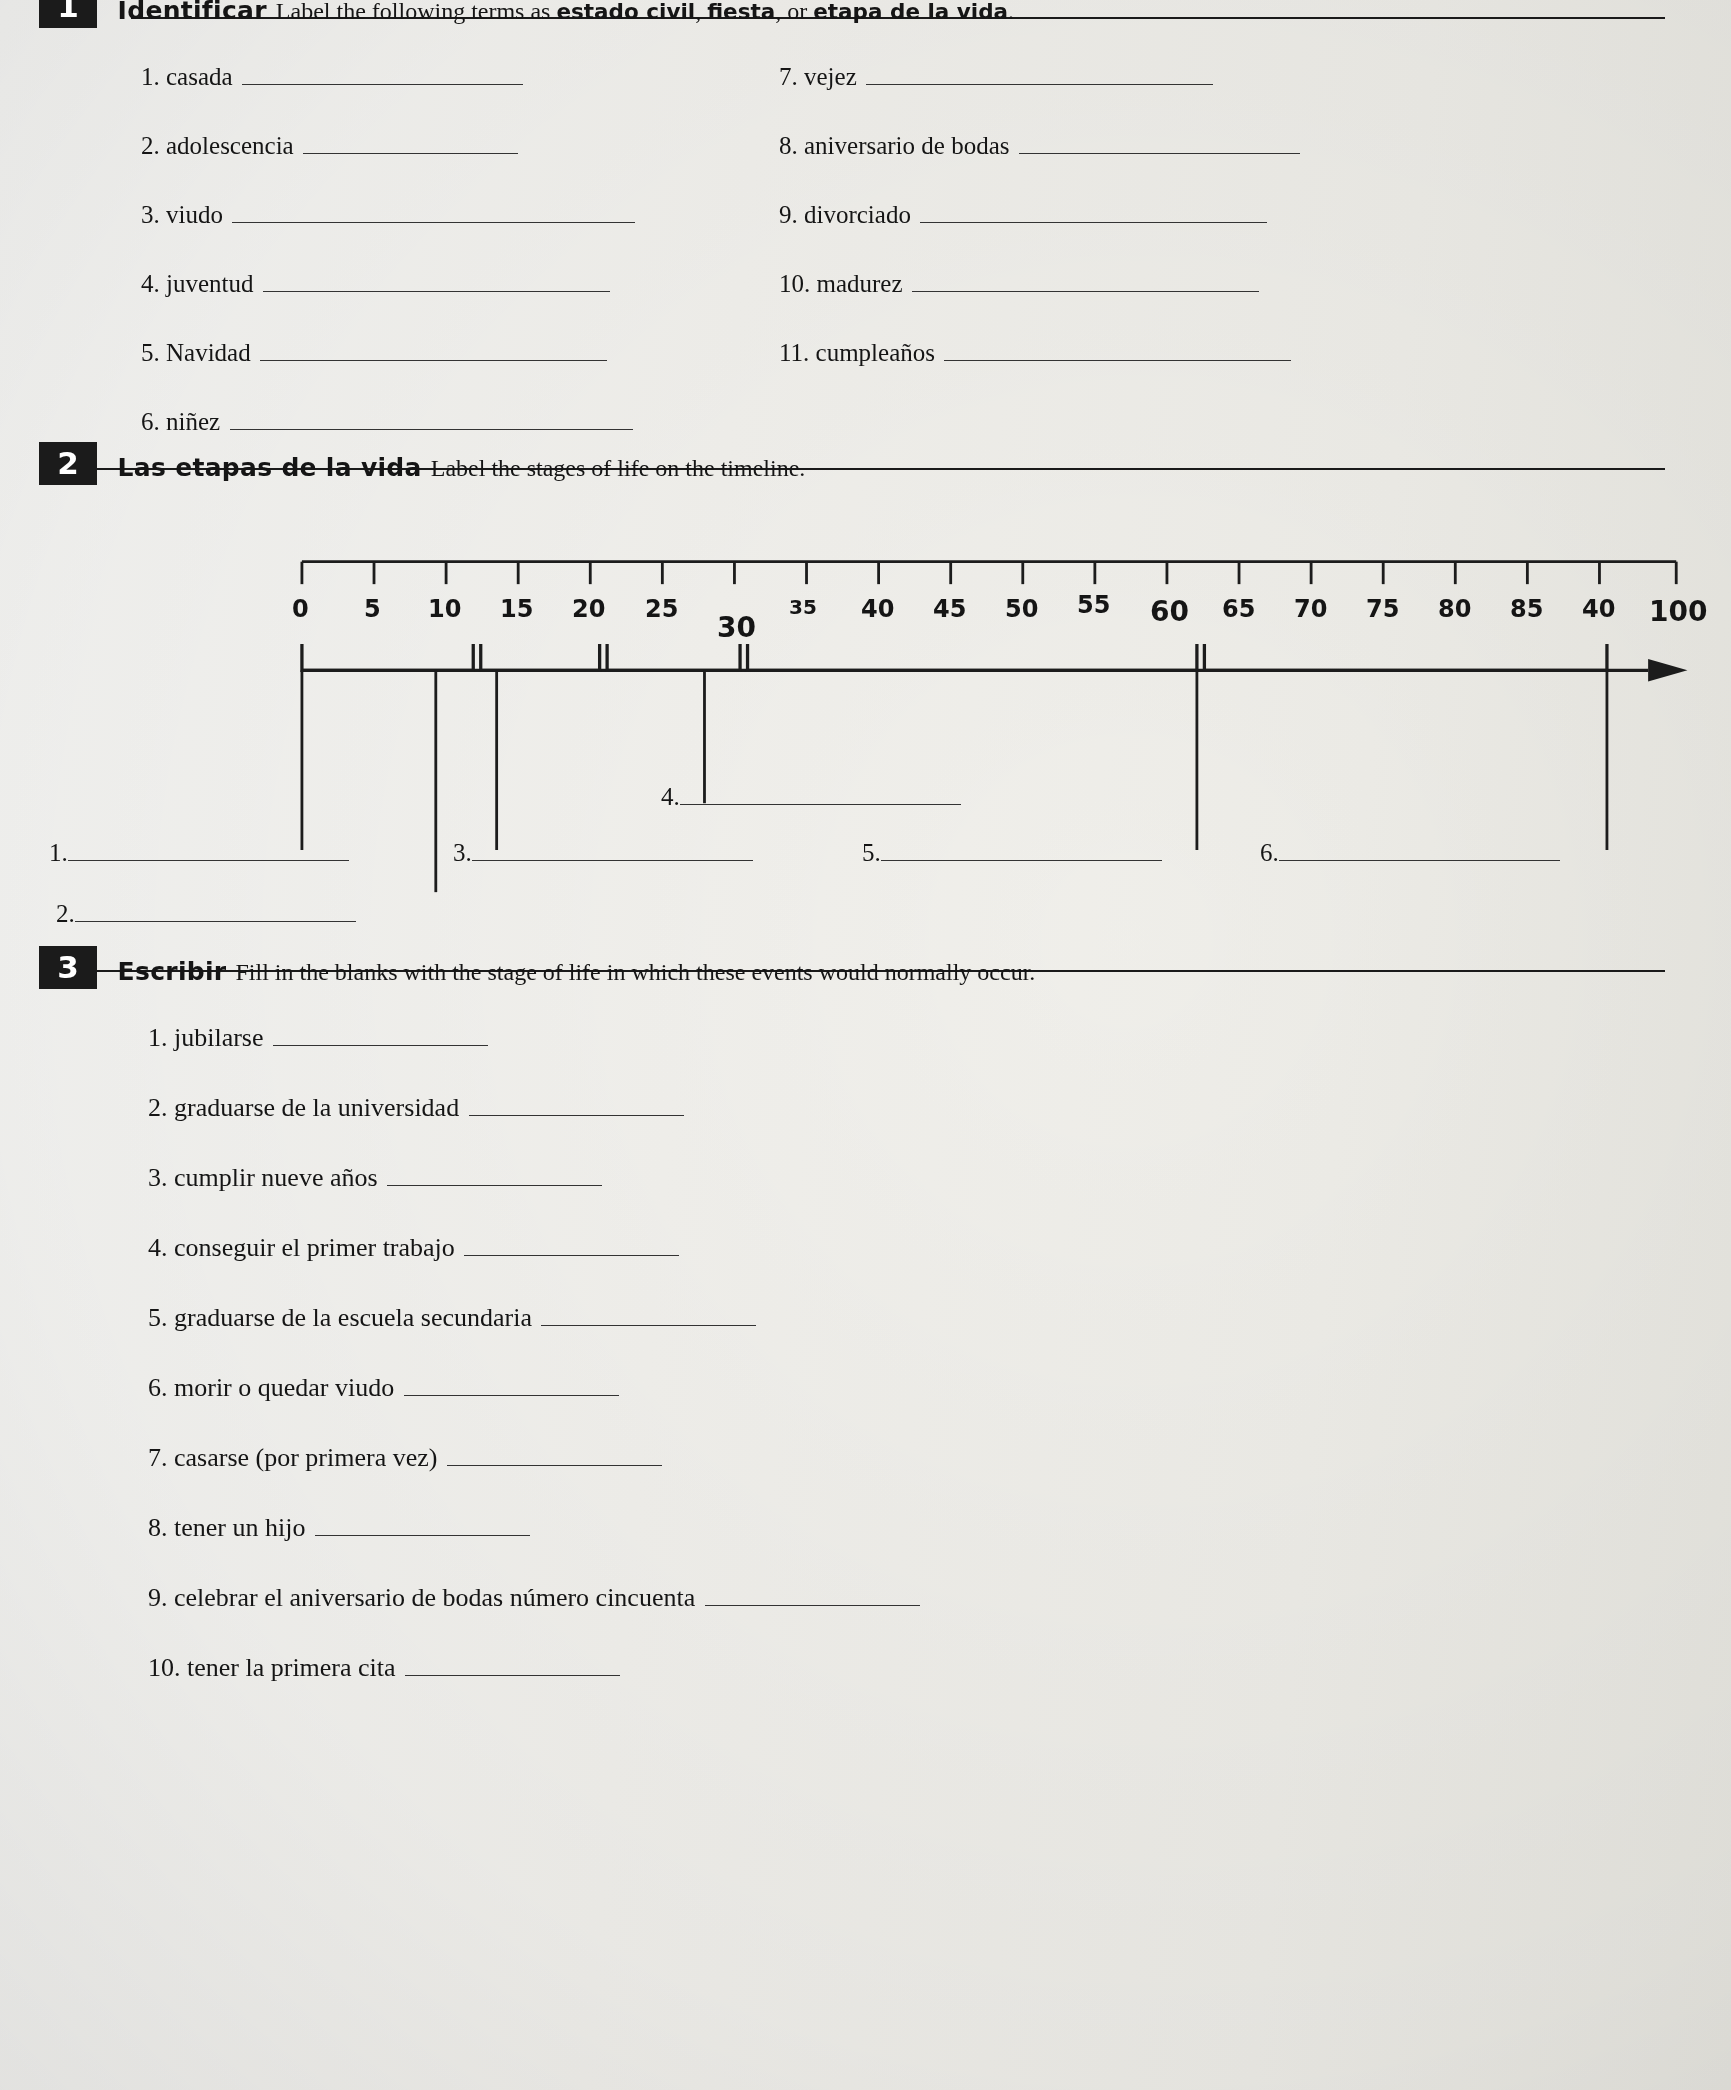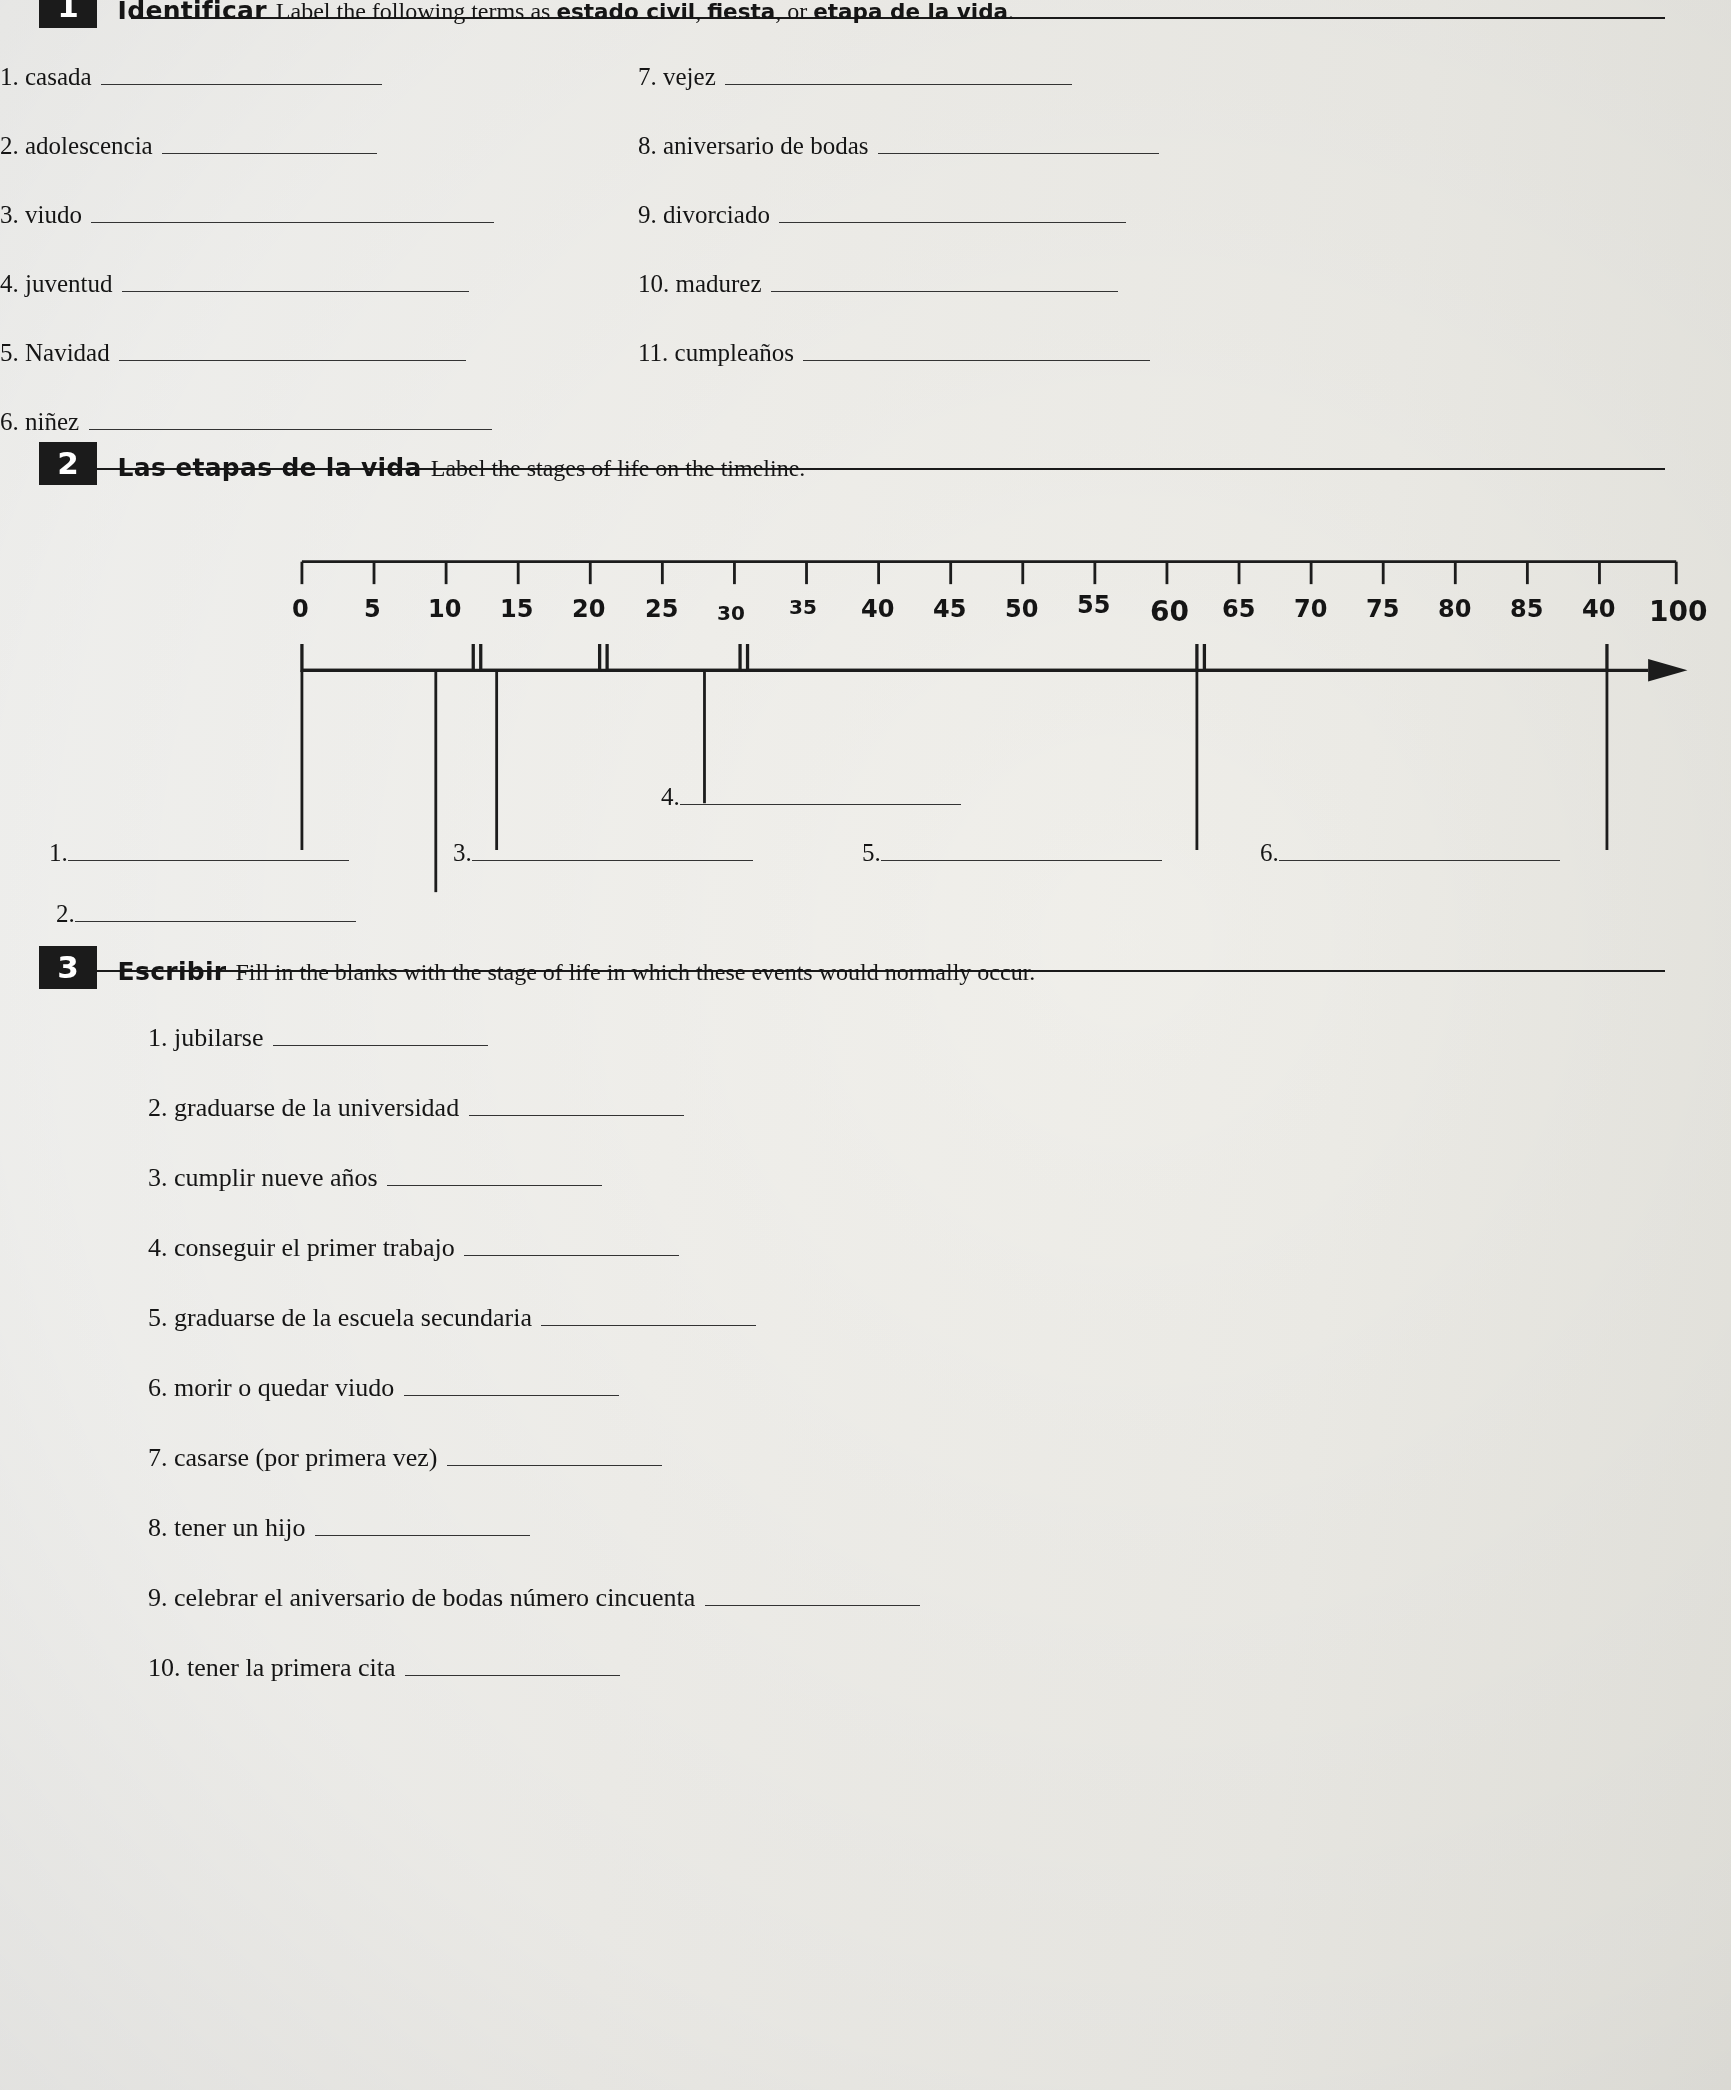--- a/index.html
+++ b/index.html
@@ -75,20 +75,21 @@
     letter-spacing: 0;
   }
   .sec-title .dir b {
     font-family: "DejaVu Sans", sans-serif;
     font-size: 21.5px;
   }
 
   
   .act1 {
     margin-top: 32px;
+    padding-left: 141px;
     padding-right: 66px;
     display: grid;
     grid-template-columns: 600px 1fr;
     row-gap: 24px;
     column-gap: 28px;
     gap: 38px;
   }
   .item {
     font-size: 25px;
     display: flex;
@@ -266,21 +267,21 @@
         </g>
       </svg>
 
       <div>
         <div class="tl-label" style="left:292px;  top:82px; font-family:'DejaVu Sans',sans-serif; font-weight:bold; font-size:24px;">0</div>
         <div class="tl-label" style="left:364px;  top:82px; font-family:'DejaVu Sans',sans-serif; font-weight:bold; font-size:24px;">5</div>
         <div class="tl-label" style="left:428px;  top:82px; font-family:'DejaVu Sans',sans-serif; font-weight:bold; font-size:24px;">10</div>
         <div class="tl-label" style="left:500px;  top:82px; font-family:'DejaVu Sans',sans-serif; font-weight:bold; font-size:24px;">15</div>
         <div class="tl-label" style="left:572px;  top:82px; font-family:'DejaVu Sans',sans-serif; font-weight:bold; font-size:24px;">20</div>
         <div class="tl-label" style="left:645px;  top:82px; font-family:'DejaVu Sans',sans-serif; font-weight:bold; font-size:24px;">25</div>
-        <div class="tl-label" style="left:717px;  top:88px; font-family:'DejaVu Sans',sans-serif; font-weight:bold; font-size:20px;">30</div>
+        <div class="tl-label" style="left:717px;  top:98px; font-family:'DejaVu Sans',sans-serif; font-weight:bold; font-size:28px;">30</div>
         <div class="tl-label" style="left:789px;  top:82px; font-family:'DejaVu Sans',sans-serif; font-weight:bold; font-size:20px;">35</div>
         <div class="tl-label" style="left:861px;  top:82px; font-family:'DejaVu Sans',sans-serif; font-weight:bold; font-size:24px;">40</div>
         <div class="tl-label" style="left:933px;  top:82px; font-family:'DejaVu Sans',sans-serif; font-weight:bold; font-size:24px;">45</div>
         <div class="tl-label" style="left:1005px; top:82px; font-family:'DejaVu Sans',sans-serif; font-weight:bold; font-size:24px;">50</div>
         <div class="tl-label" style="left:1077px; top:78px; font-family:'DejaVu Sans',sans-serif; font-weight:bold; font-size:24px;">55</div>
         <div class="tl-label" style="left:1150px; top:82px; font-family:'DejaVu Sans',sans-serif; font-weight:bold; font-size:28px;">60</div>
         <div class="tl-label" style="left:1222px; top:82px; font-family:'DejaVu Sans',sans-serif; font-weight:bold; font-size:24px;">65</div>
         <div class="tl-label" style="left:1294px; top:82px; font-family:'DejaVu Sans',sans-serif; font-weight:bold; font-size:24px;">70</div>
         <div class="tl-label" style="left:1366px; top:82px; font-family:'DejaVu Sans',sans-serif; font-weight:bold; font-size:24px;">75</div>
         <div class="tl-label" style="left:1438px; top:82px; font-family:'DejaVu Sans',sans-serif; font-weight:bold; font-size:24px;">80</div>

